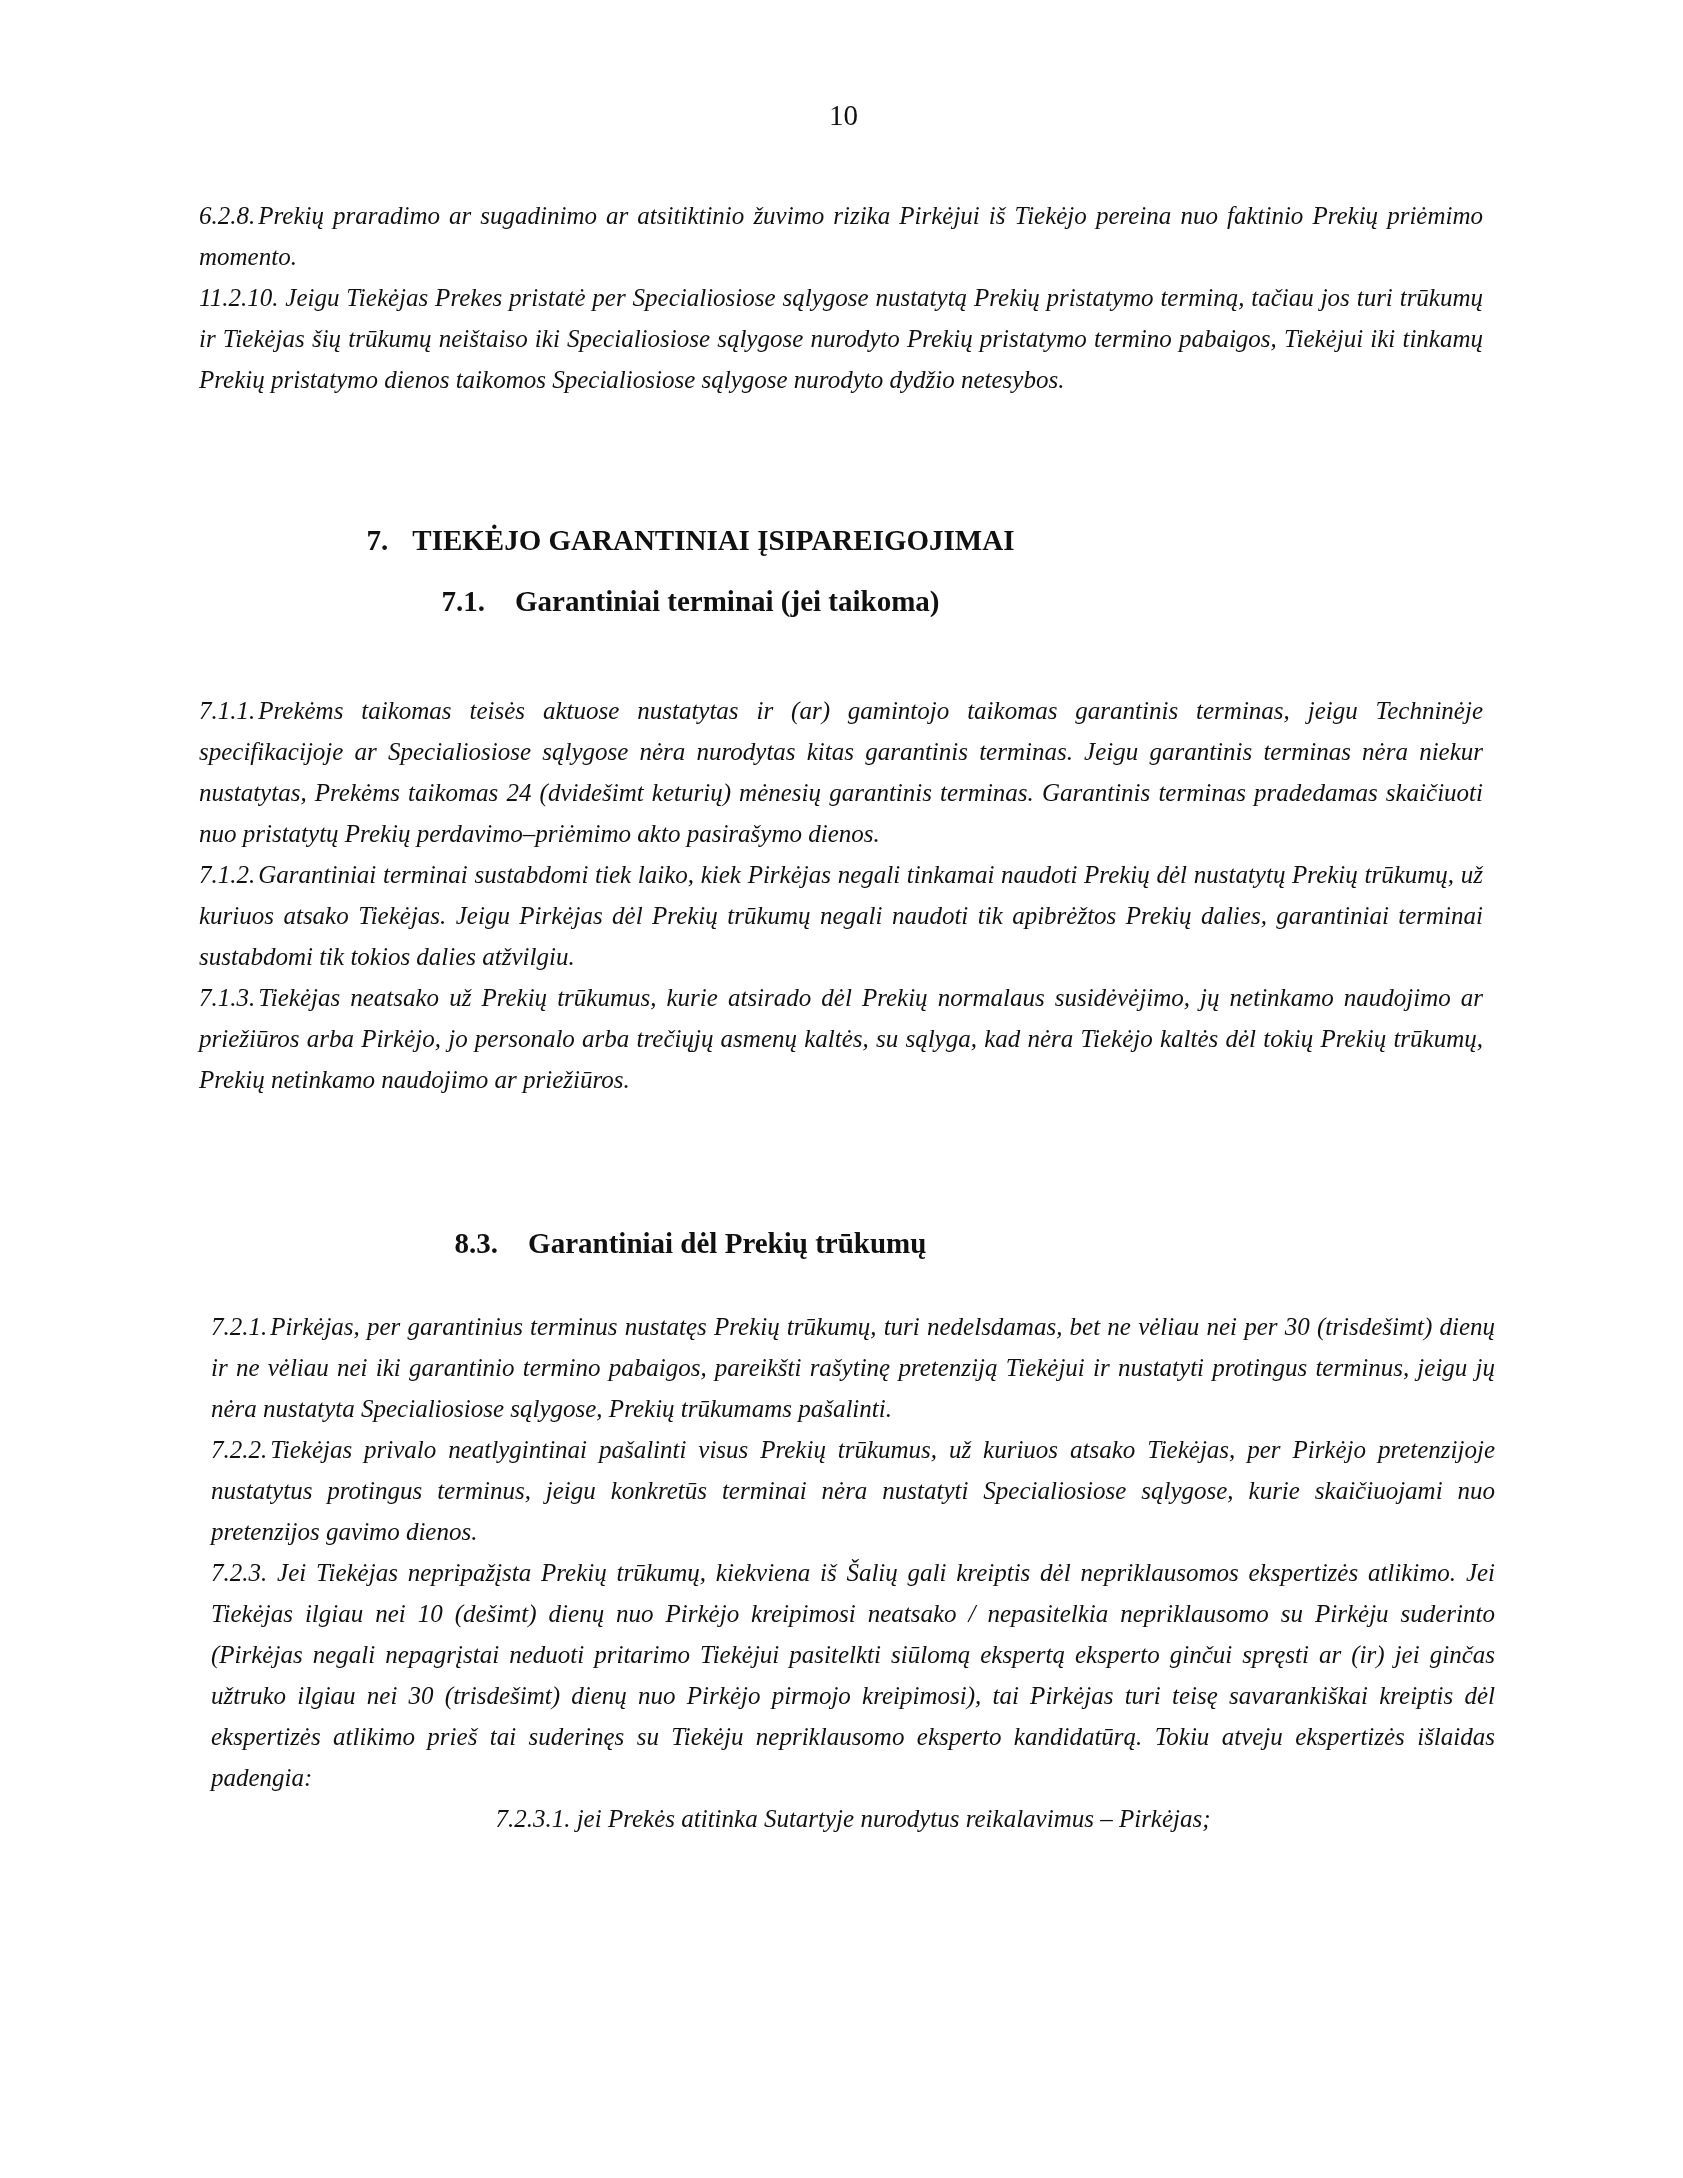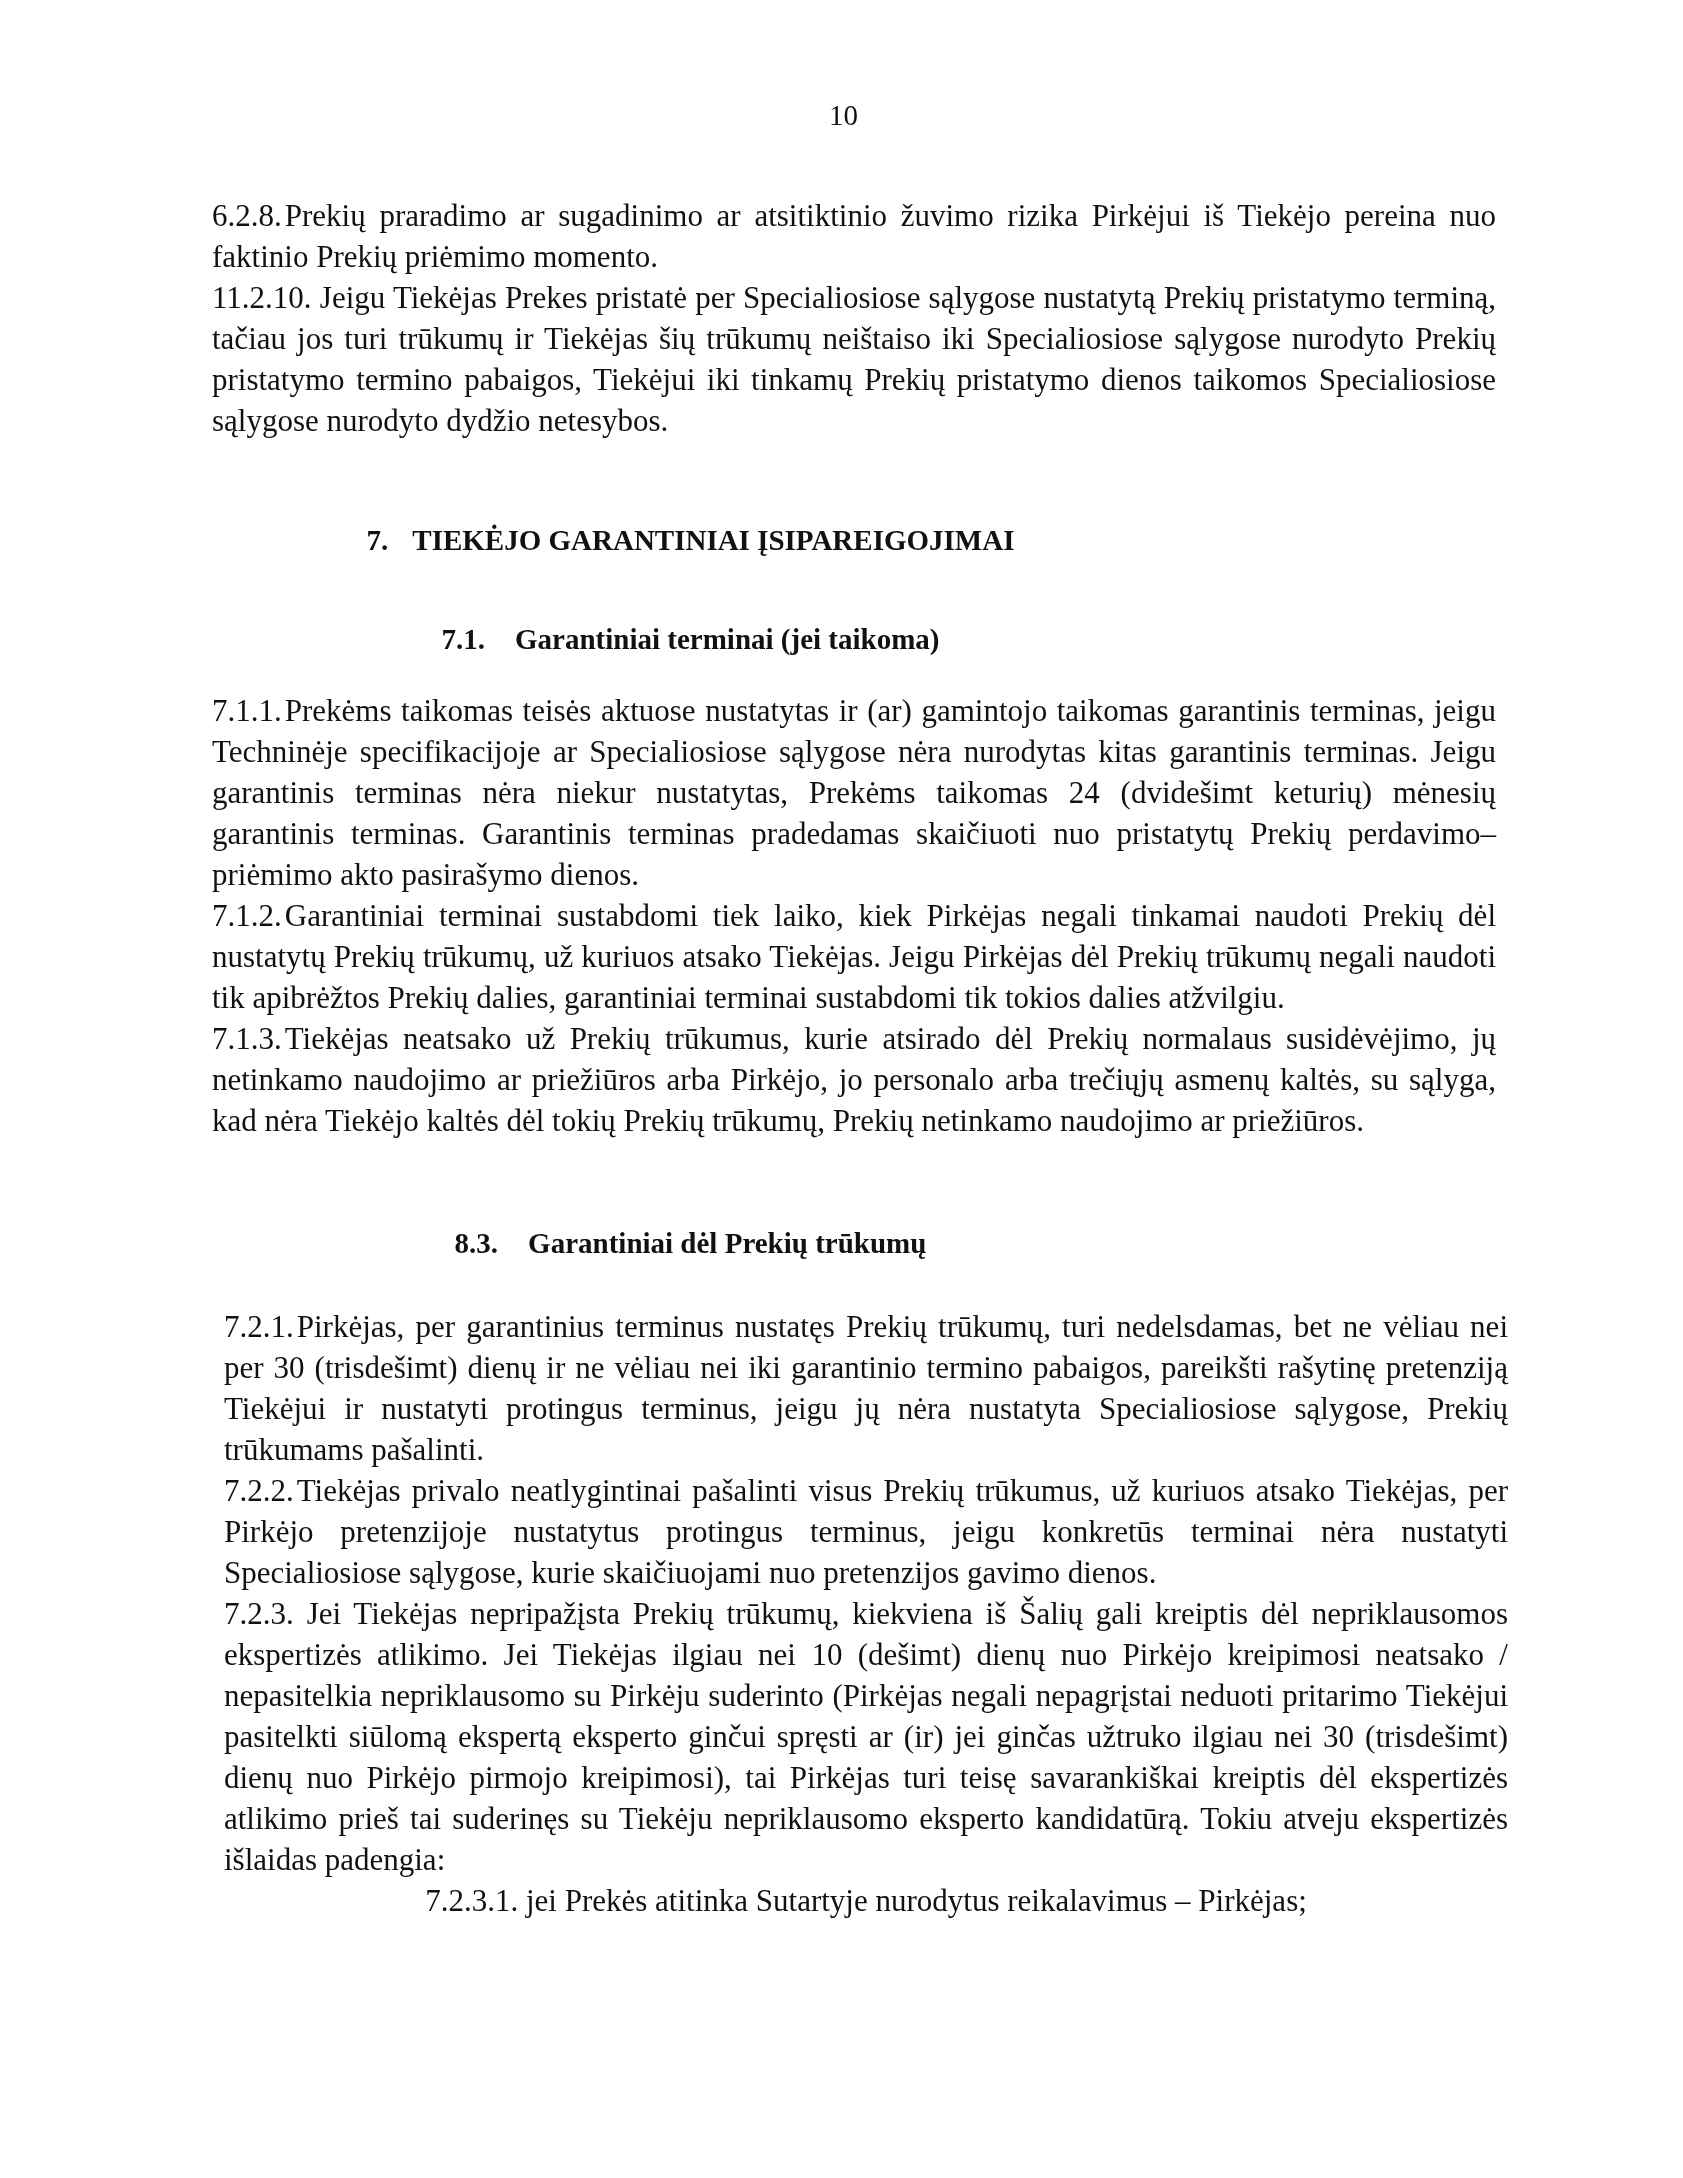--- a/index.html
+++ b/index.html
@@ -1,41 +1,41 @@
 <!DOCTYPE html>
 <html><head>
 <meta charset="utf-8">
 <style>
   html, body { margin: 0; padding: 0; background: #ffffff; }
   body { width: 1683px; height: 2178px; position: relative; overflow: hidden;
          font-family: "Liberation Serif", "DejaVu Serif", serif; color: #111111; }
   .page-number { position: absolute; top: 95px; left: 0; width: 1687px; text-align: center;
                  font-size: 29px; line-height: 40px; }
-  .block { position: absolute; left: 212px; width: 1284px; font-size: 31px; line-height: 41px; }
+  .block { position: absolute; left: 199px; width: 1284px; font-size: 25px; line-height: 41px; font-style: italic; }
   .para { text-align: justify; margin: 0; }
   .para .num { display: inline-block; }
   .para.tight .num { margin-right: 3px; }
   .heading { position: absolute; left: 0; width: 1381px; text-align: center; font-weight: bold;
              font-size: 29px; line-height: 42px; margin: 0; }
   .heading .hnum { margin-right: 24px; }
   .heading.h2 .hnum { margin-right: 30px; }
 </style>
 </head>
 <body>
 
 <div class="page-number">10</div>
 
 <div class="block" style="top:195px;">
   <p class="para tight"><span class="num">6.2.8.</span><span>Prekių praradimo ar sugadinimo ar atsitiktinio žuvimo rizika Pirkėjui iš Tiekėjo pereina nuo faktinio Prekių priėmimo momento.</span></p>
   <p class="para"><span class="num">11.2.10.</span> <span>Jeigu Tiekėjas Prekes pristatė per Specialiosiose sąlygose nustatytą Prekių pristatymo terminą, tačiau jos turi trūkumų ir Tiekėjas šių trūkumų neištaiso iki Specialiosiose sąlygose nurodyto Prekių pristatymo termino pabaigos, Tiekėjui iki tinkamų Prekių pristatymo dienos taikomos Specialiosiose sąlygose nurodyto dydžio netesybos.</span></p>
 </div>
 
 <h1 class="heading" style="top:519px;"><span class="hnum">7.</span><span>TIEKĖJO GARANTINIAI ĮSIPAREIGOJIMAI</span></h1>
 
-<h2 class="heading h2" style="top:618px;"><span class="hnum">7.1.</span><span>Garantiniai terminai (jei taikoma)</span></h2>
+<h2 class="heading h2" style="top:580px;"><span class="hnum">7.1.</span><span>Garantiniai terminai (jei taikoma)</span></h2>
 
 <div class="block" style="top:690px;">
   <p class="para tight"><span class="num">7.1.1.</span><span>Prekėms taikomas teisės aktuose nustatytas ir (ar) gamintojo taikomas garantinis terminas, jeigu Techninėje specifikacijoje ar Specialiosiose sąlygose nėra nurodytas kitas garantinis terminas. Jeigu garantinis terminas nėra niekur nustatytas, Prekėms taikomas 24 (dvidešimt keturių) mėnesių garantinis terminas. Garantinis terminas pradedamas skaičiuoti nuo pristatytų Prekių perdavimo–priėmimo akto pasirašymo dienos.</span></p>
   <p class="para tight"><span class="num">7.1.2.</span><span>Garantiniai terminai sustabdomi tiek laiko, kiek Pirkėjas negali tinkamai naudoti Prekių dėl nustatytų Prekių trūkumų, už kuriuos atsako Tiekėjas. Jeigu Pirkėjas dėl Prekių trūkumų negali naudoti tik apibrėžtos Prekių dalies, garantiniai terminai sustabdomi tik tokios dalies atžvilgiu.</span></p>
   <p class="para tight"><span class="num">7.1.3.</span><span>Tiekėjas neatsako už Prekių trūkumus, kurie atsirado dėl Prekių normalaus susidėvėjimo, jų netinkamo naudojimo ar priežiūros arba Pirkėjo, jo personalo arba trečiųjų asmenų kaltės, su sąlyga, kad nėra Tiekėjo kaltės dėl tokių Prekių trūkumų, Prekių netinkamo naudojimo ar priežiūros.</span></p>
 </div>
 
 <h2 class="heading h2" style="top:1222px;"><span class="hnum">8.3.</span><span>Garantiniai dėl Prekių trūkumų</span></h2>
 
 <div class="block" style="top:1306px;margin-left:12px;">

